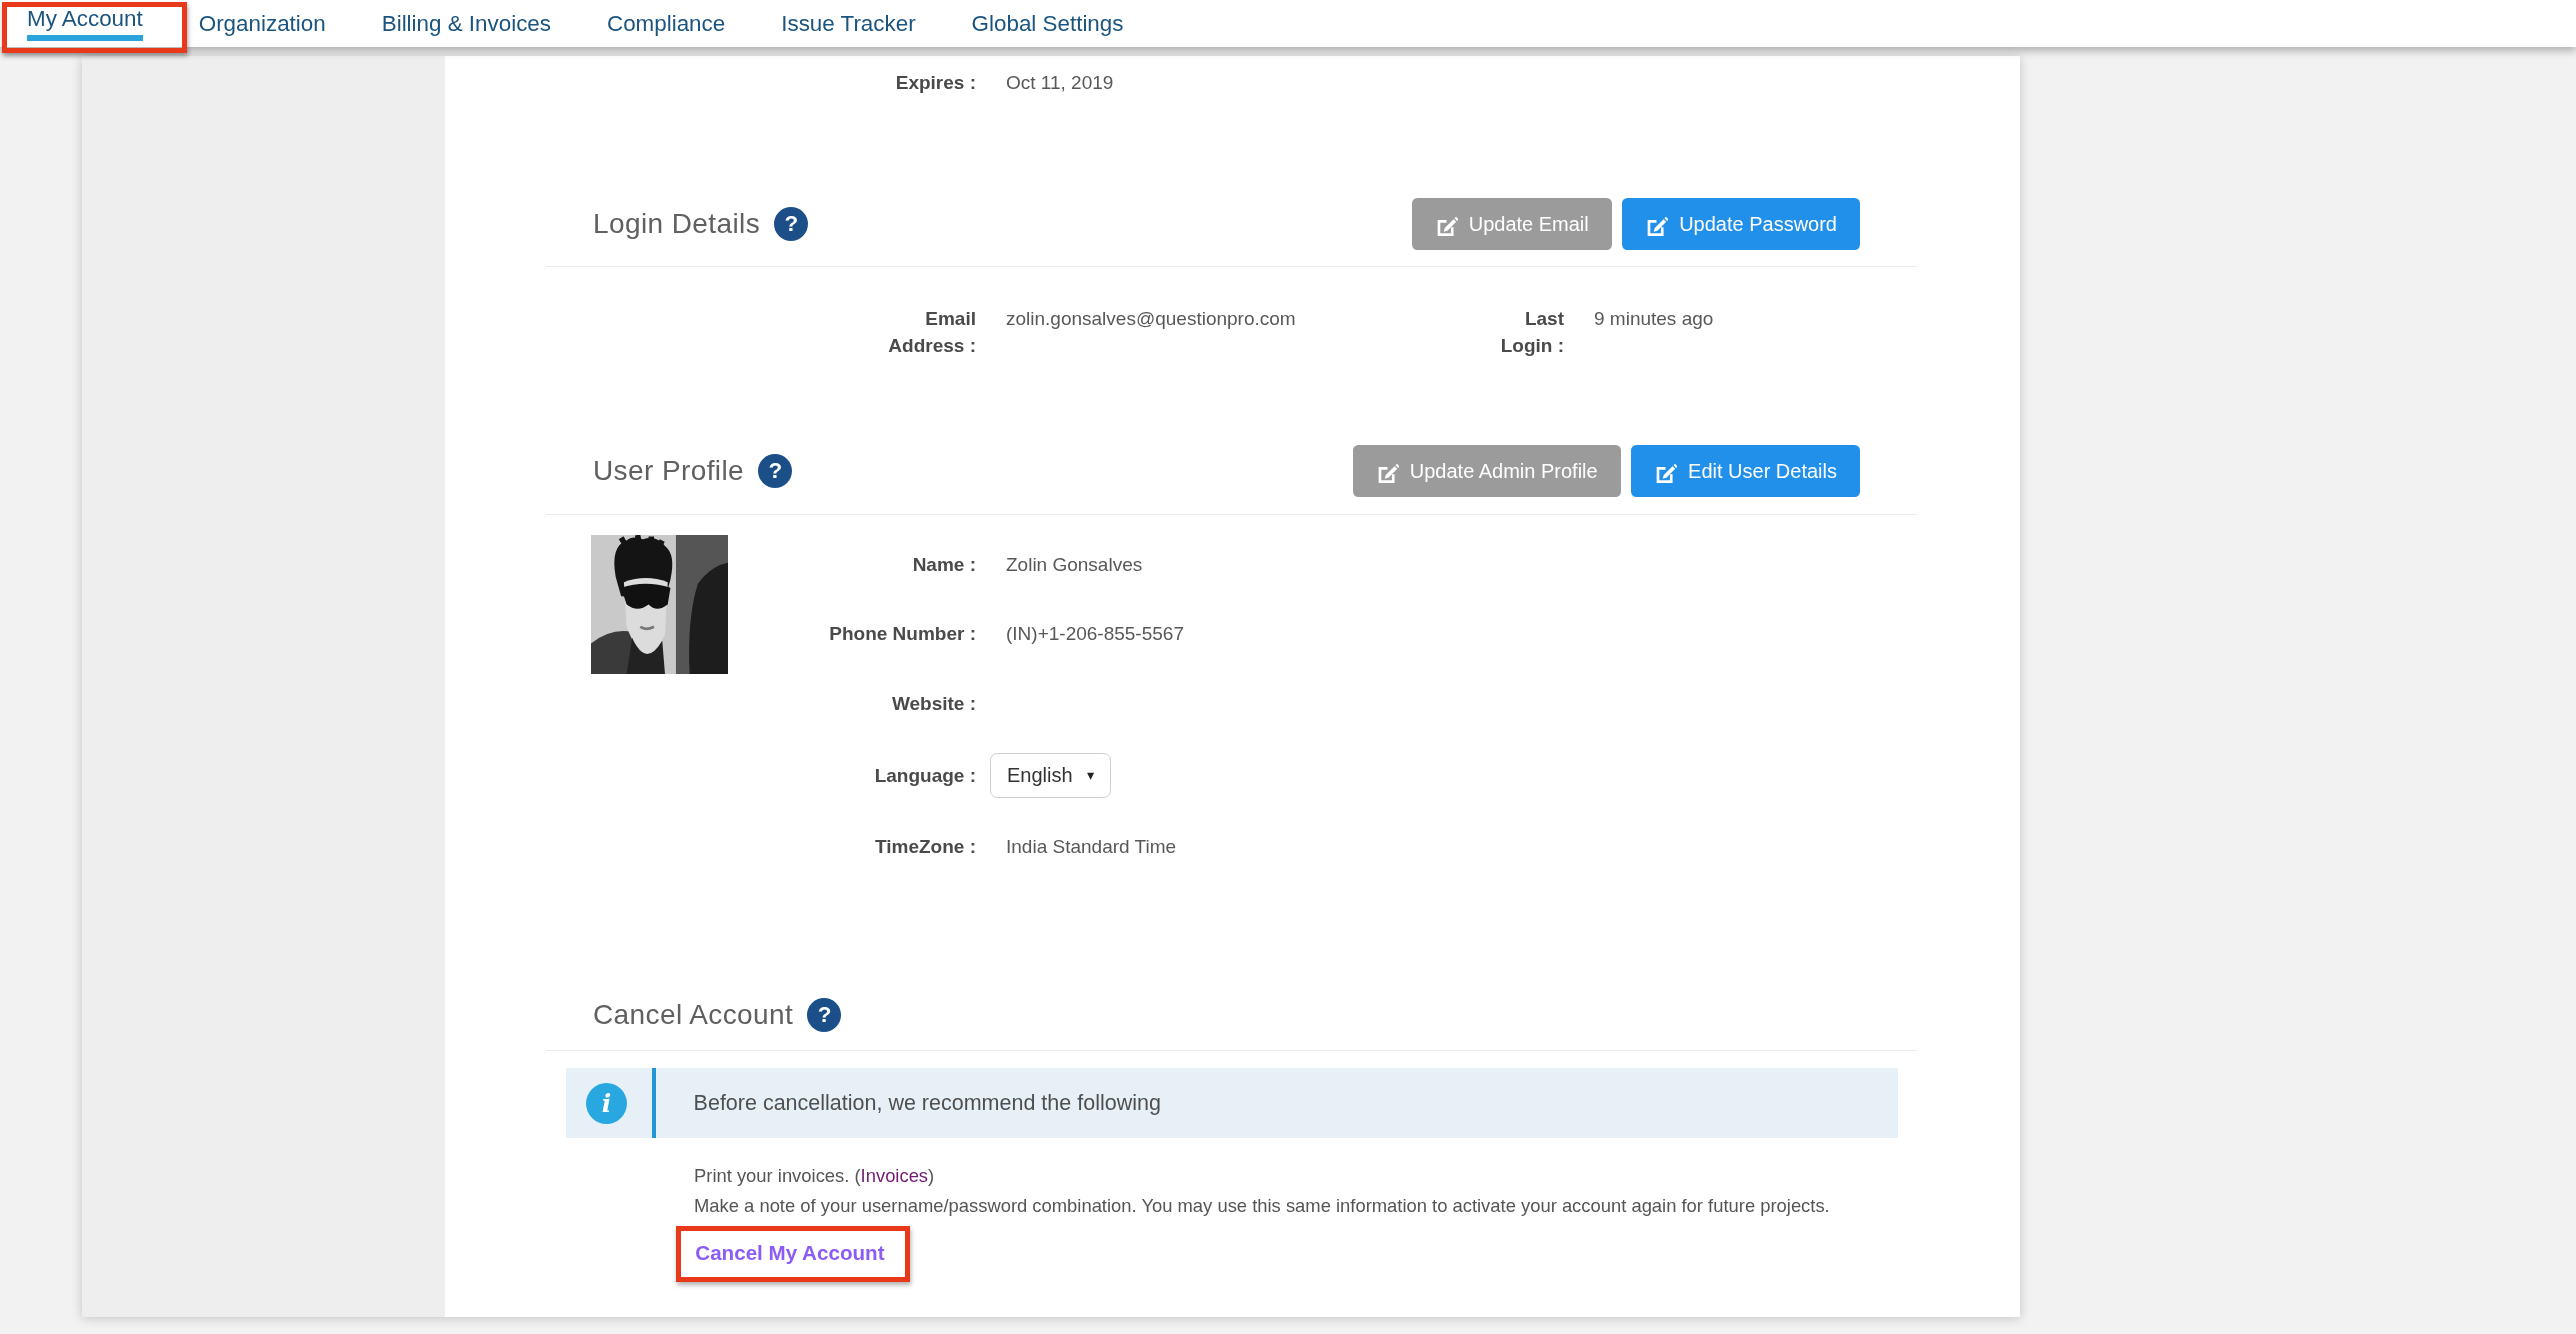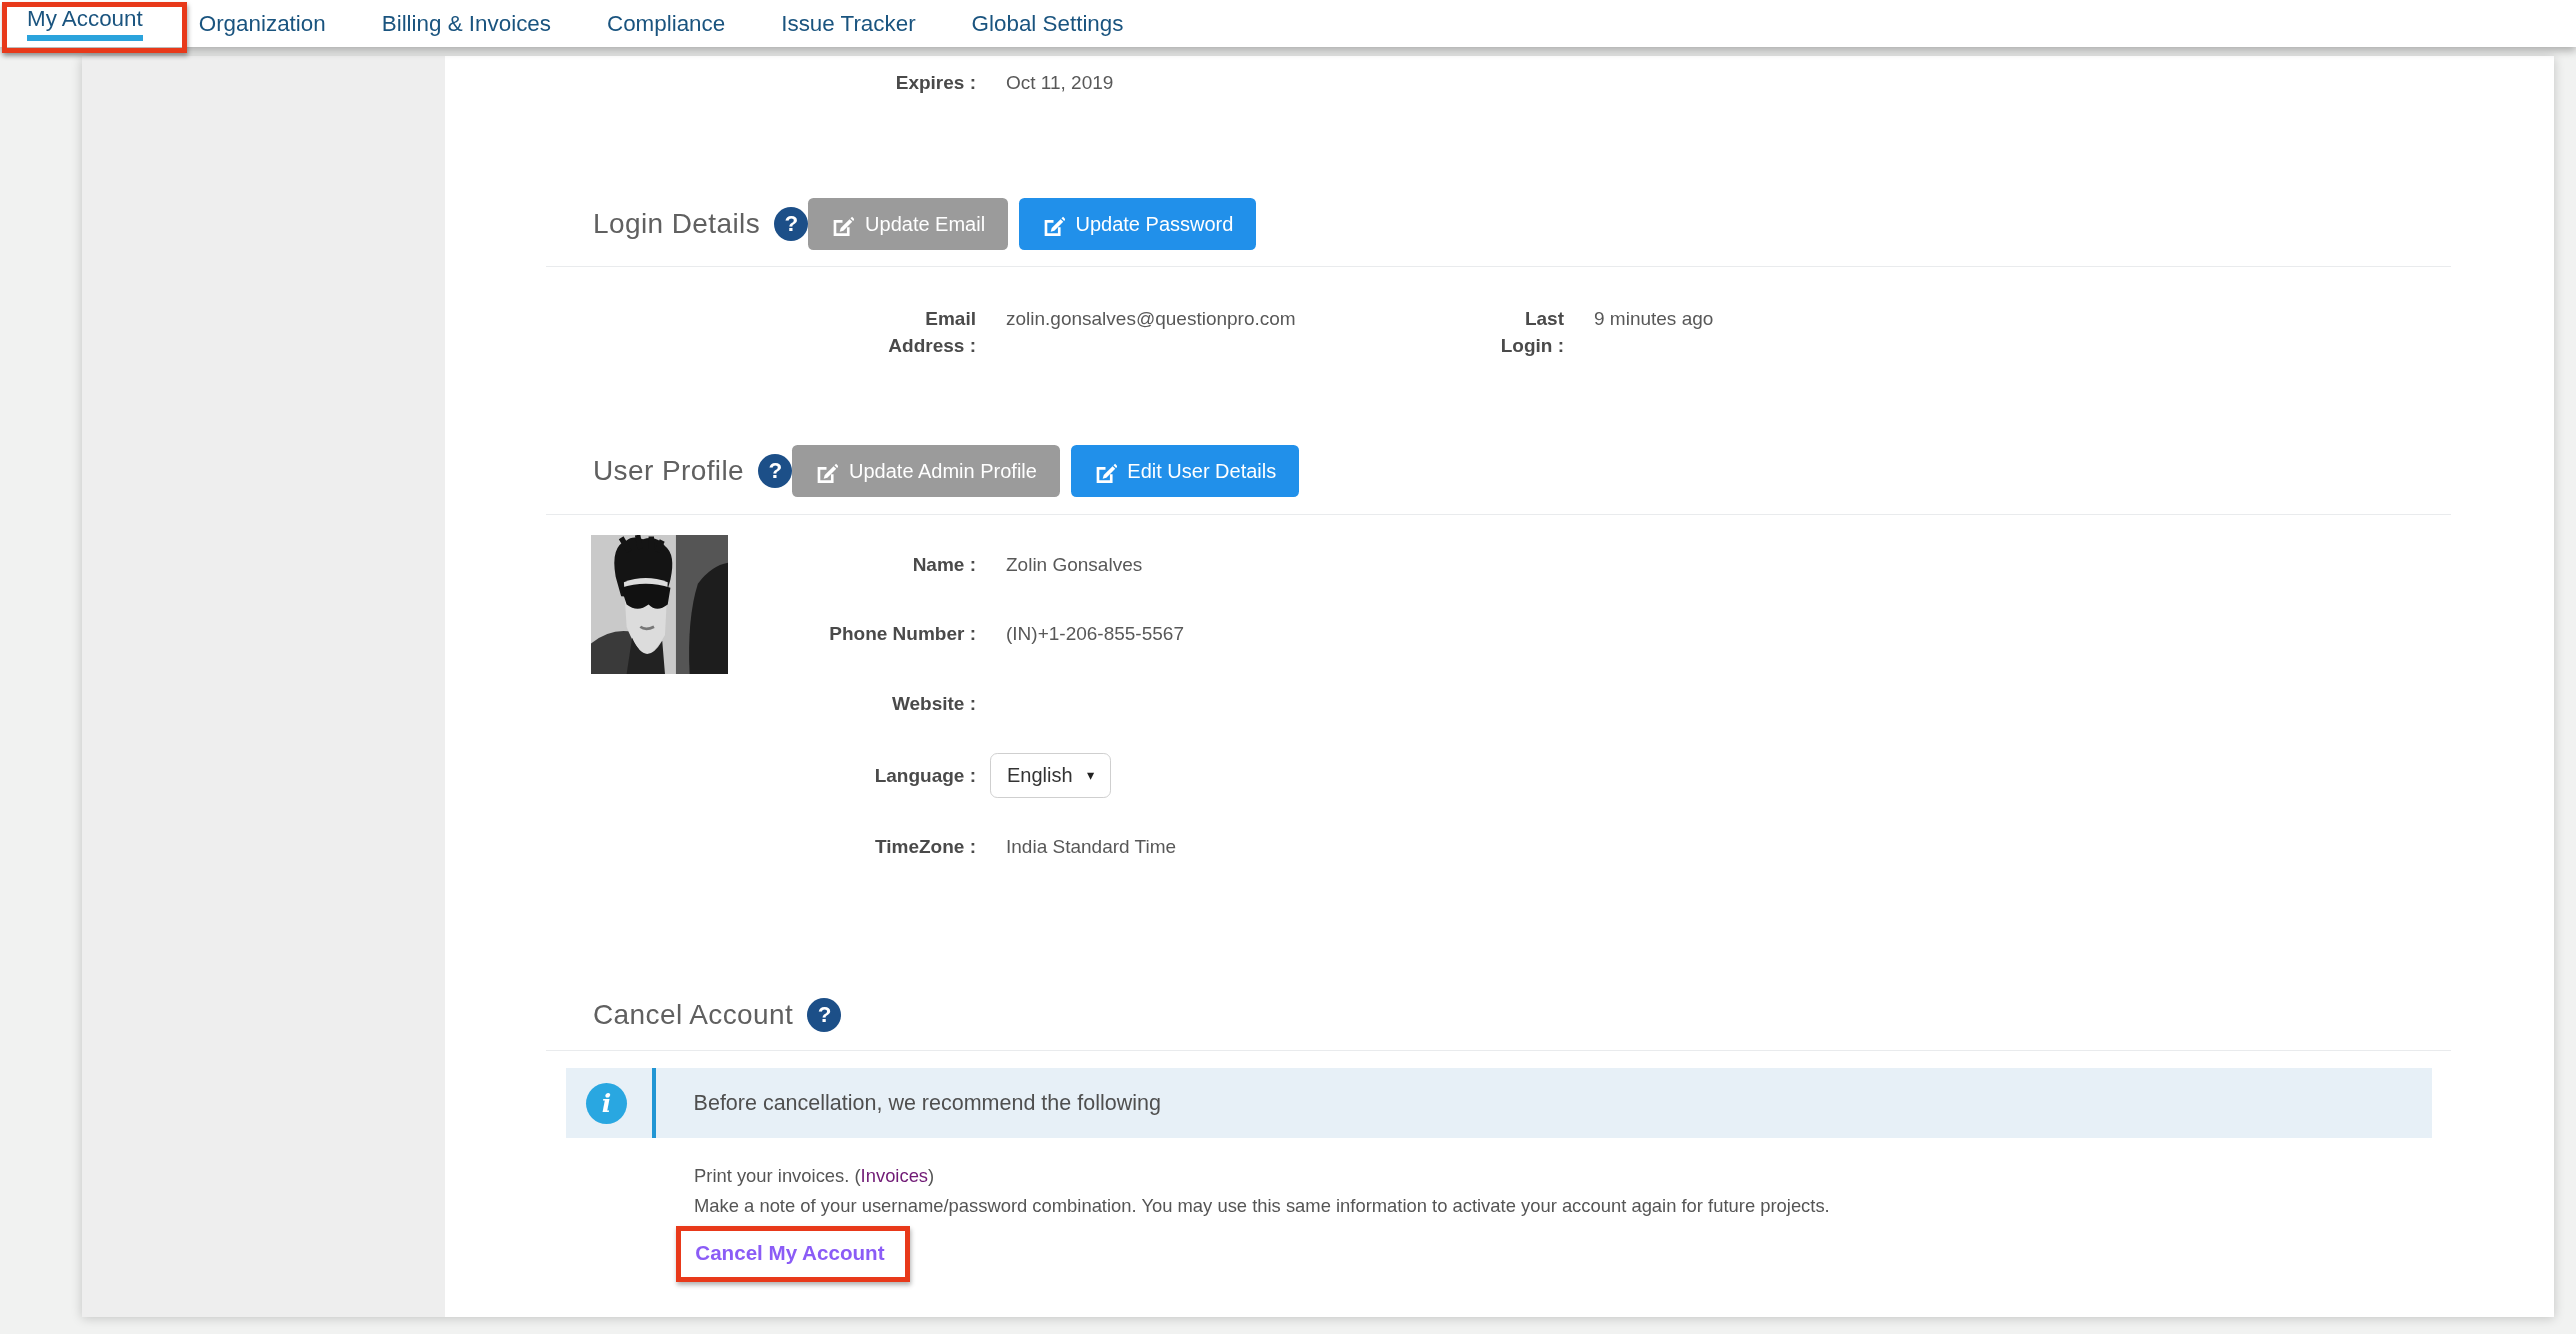--- a/index.html
+++ b/index.html
@@ -12,38 +12,38 @@
     padding-left:27px; }
   .nav-tab { position:relative; display:flex; align-items:center; margin-right:56px;
     font-size:22.4px; font-weight:500; color:#1a547f; cursor:pointer; white-space:nowrap; }
   .nav-tab .tab-label { padding-bottom:0; }
   .nav-tab.active .tab-label { padding-bottom:3.6px; border-bottom:6.3px solid #2ba3dc; }
   .annotation-box-nav { position:absolute; left:1.8px; top:1.8px; width:185px; height:51px;
     border:5.4px solid #e8391a; box-shadow:0.9px 2.7px 4.5px rgba(0,0,0,0.35); z-index:30;
     pointer-events:none; }
 
   
-  .panel { position:absolute; left:82px; top:56px; width:2472px; height:1261px;
+  .panel { position:absolute; left:82px; top:56px; width:1938px; height:1261px;
     display:flex; box-shadow:0 1.8px 10.7px rgba(0,0,0,0.20); }
   .sidebar { width:363px; background:#eeeeee; }
   .main { position:relative; flex:1; background:#ffffff; }
 
   
   .grid-row { position:absolute; left:148px; right:149px; display:grid;
     grid-template-columns:383px auto; column-gap:30px; align-items:start; }
   .cell-label { text-align:right; font-size:19px; font-weight:bold; color:#4a4a4a; line-height:27px; }
   .cell-label .wrap { display:inline-block; text-align:right; }
   .cell-value { font-size:19px; color:#585858; line-height:27px; }
 
   
   .expires-row { top:13.4px; }
 
   
   .section-header { position:absolute; left:148px; right:160px; height:54px;
-    display:flex; align-items:center; justify-content:flex-start; }
+    display:flex; align-items:center; justify-content:space-between; }
   .section-title-wrap { display:flex; align-items:center; }
   .section-title { font-size:28px; font-weight:300; color:#606060; letter-spacing:0.4px; }
   .help-icon { width:34px; height:34px; border-radius:50%; background:#1c4f88; color:#fff;
     font-size:22.4px; font-weight:bold; display:flex; align-items:center; justify-content:center;
     margin-left:14.3px; cursor:pointer; }
   .divider { position:absolute; left:101px; right:103px; border-top:1.8px solid #e9ebed; }
 
   .btn-group { display:flex; }
   .btn { height:52px; display:flex; align-items:center; border-radius:5.4px; color:#ffffff;
     font-size:20px; font-weight:500; padding:0 23px; cursor:pointer; white-space:nowrap; }

